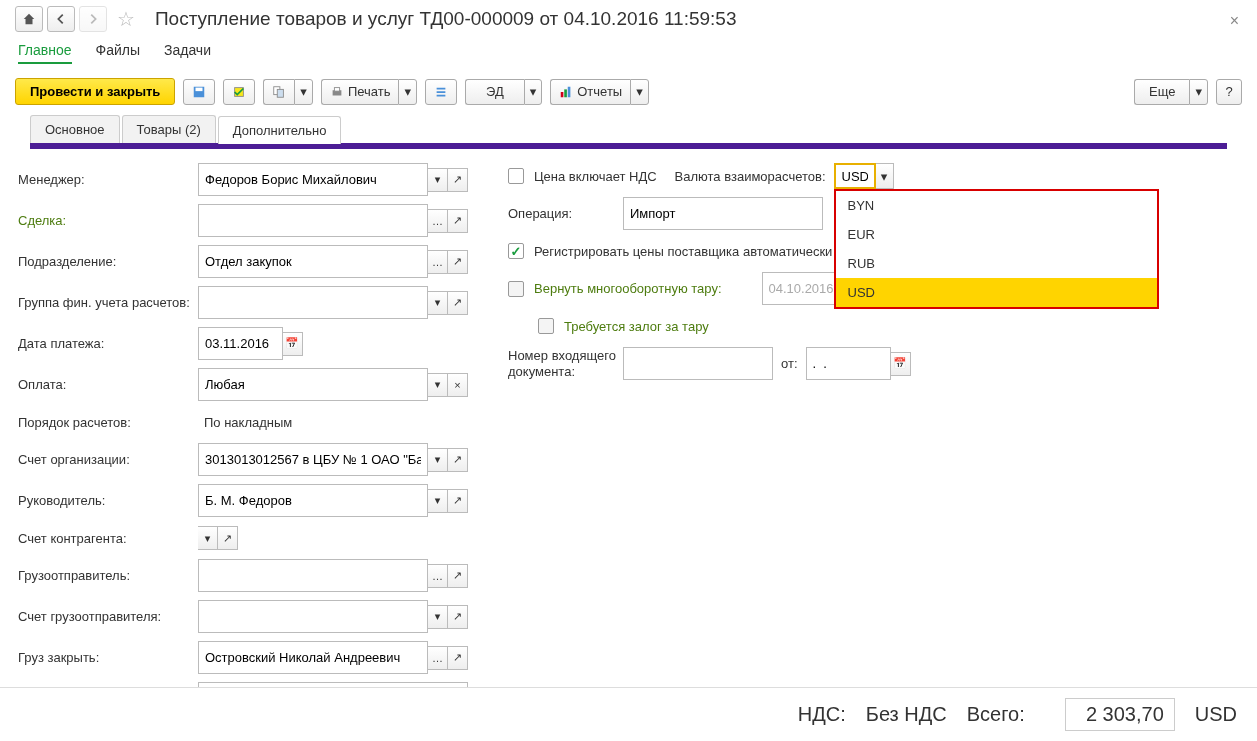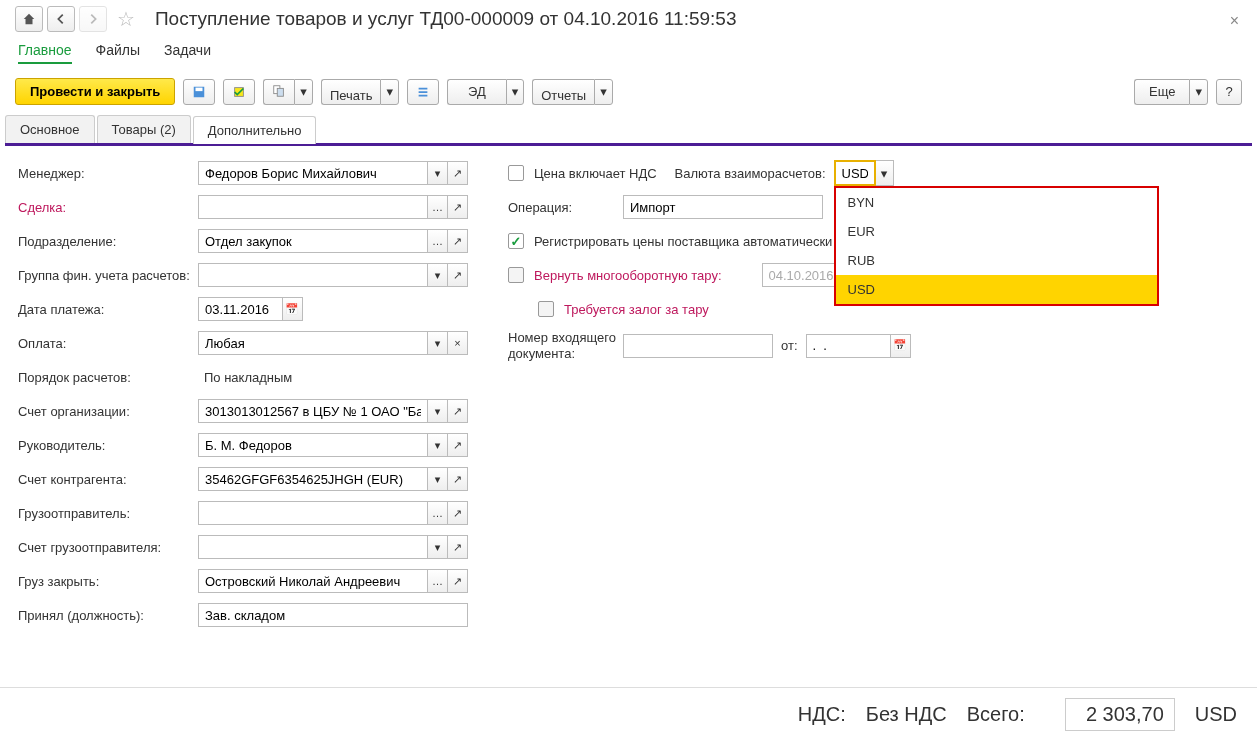--- a/index.html
+++ b/index.html
@@ -7,32 +7,32 @@
 .toolbar { display: flex; align-items: center; padding: 6px 15px; gap: 4px; }
 .tbtn { border: 1px solid #bbb; background: linear-gradient(#fff,#eee); border-radius: 3px; height: 26px; min-width: 28px; display: inline-flex; align-items: center; justify-content: center; cursor: pointer; }
 .tbtn svg { width: 14px; height: 14px; }
 .title { font-size: 19px; margin-left: 10px; }
 .menubar { display: flex; gap: 24px; padding: 4px 18px 8px; font-size: 14px; }
 .menubar .active { color: #1a9c3e; border-bottom: 2px solid #1a9c3e; padding-bottom: 4px; }
 .actionbar { display: flex; align-items: center; padding: 6px 15px 10px; gap: 8px; }
 .btn-yellow { background: linear-gradient(#ffe94a,#ffd400); border: 1px solid #cba300; border-radius: 3px; padding: 5px 14px; font-weight: bold; cursor: pointer; font-size: 13px; }
 .btn { border: 1px solid #aaa; background: linear-gradient(#fff,#eee); border-radius: 3px; padding: 4px 8px; height: 26px; display: inline-flex; align-items: center; cursor: pointer; gap: 4px; }
 .btn-split { display: inline-flex; }
-.btn-split .main { border-radius: 3px 0 0 3px; border-right: none; flex-direction: column; }
+.btn-split .main { border-radius: 3px 0 0 3px; border-right: none; }
 .btn-split .dd { border-radius: 0 3px 3px 0; padding: 4px 5px; }
-.tabs { display: flex; border-bottom: 3px solid #4c1d95; margin: 0 5px; text-align: center; }
+.tabs { display: flex; border-bottom: 6px solid #4c1d95; margin: 0 30px; text-align: center; }
 .tab { padding: 6px 14px; border: 1px solid #ccc; border-bottom: none; background: #f2f2f2; margin-right: 2px; border-radius: 3px 3px 0 0; cursor: pointer; }
 .tab.active { background: #fff; position: relative; top: 1px; }
 .form { display: flex; padding: 14px 18px; gap: 40px; }
 .col { flex: 0 0 auto; }
 .row { display: flex; align-items: center; margin-bottom: 8px; min-height: 26px; }
 .lbl { width: 180px; }
-.disabled { color: #be185d; }
+.disabled { color: #4d7c0f; }
 .field { display: flex; align-items: center; }
-.input { border: 1px solid #bbb; height: 24px; padding: 2px 6px; background: #fff; }
+.input { border: 1px solid #bbb; height: 33px; padding: 2px 6px; background: #fff; }
 .w230 { width: 230px; }
 .w85 { width: 85px; }
 .fbtn { border: 1px solid #bbb; border-left: none; height: 24px; width: 20px; display: inline-flex; align-items: center; justify-content: center; background: linear-gradient(#fff,#eee); cursor: pointer; font-size: 11px; }
 .chk { width: 16px; height: 16px; border: 1px solid #999; background: #fff; display: inline-flex; align-items: center; justify-content: center; margin-right: 10px; }
 .chk.round { border-radius: 2px; }
 .chk.checked::after { content: "✓"; color: #1a9c3e; font-weight: bold; }
 .chk.dis { background: #f4f4f4; }
 .currency-wrap { position: relative; display: inline-flex; }
 .currency-input { border: 2px solid #e8b000; height: 26px; padding: 2px 6px; width: 42px; }
 .currency-dd { border: 1px solid #bbb; border-left: none; height: 26px; width: 18px; background: linear-gradient(#fff,#eee); display: inline-flex; align-items: center; justify-content: center; cursor: pointer; }
@@ -214,21 +214,20 @@
         <span class="lbl">Руководитель:</span>
         <div class="field">
           <input class="input w230" value="Б. М. Федоров" style="">
           <div class="fbtn">▾</div>
           <div class="fbtn">↗</div>
         </div>
       </div>
     <div class="row">
         <span class="lbl">Счет контрагента:</span>
         <div class="field">
-          <input class="input w230" value="35462GFGF6354625JHGH (EUR)" style="">
           <div class="fbtn">▾</div>
           <div class="fbtn">↗</div>
         </div>
       </div>
     <div class="row">
         <span class="lbl">Грузоотправитель:</span>
         <div class="field">
           <input class="input w230" style="">
           <div class="fbtn">…</div>
           <div class="fbtn">↗</div>

